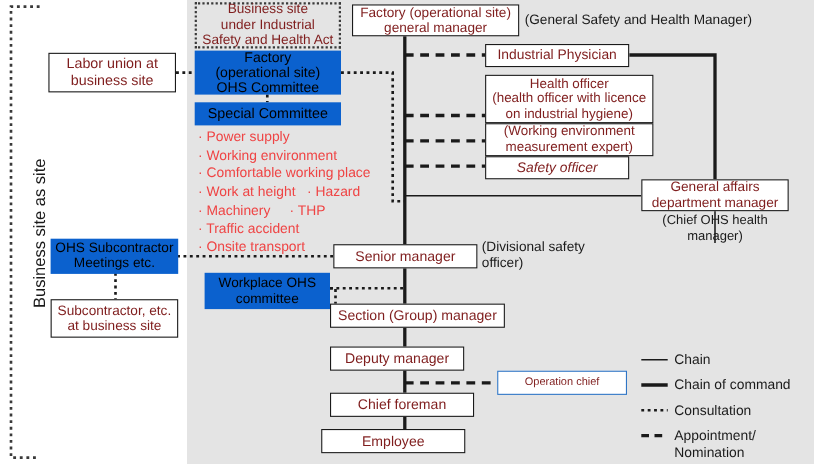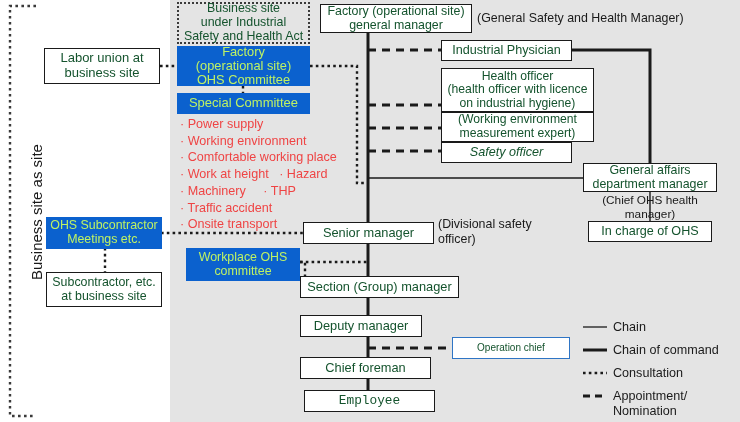--- a/index.html
+++ b/index.html
@@ -1,22 +1,22 @@
 <!DOCTYPE html>
 <html><head>
 <meta charset="utf-8">
 <style>
   html,body{margin:0;padding:0;background:#fff;}
   body{font-family:"Liberation Sans","DejaVu Sans",sans-serif;}
   #stage{position:relative;width:740px;height:422px;overflow:hidden;background:#ffffff;}
   #stage svg{position:absolute;left:0;top:0;}
   .box{position:absolute;box-sizing:border-box;background:#ffffff;border:1.6px solid #1a1a1a;
        display:flex;align-items:center;justify-content:center;text-align:center;
-       color:#14532d;line-height:1.12;}
-  .box.blue{background:#0b61ce;border:none;color:#bef264;}
+       color:#7f1d1d;line-height:1.12;}
+  .box.blue{background:#0b61ce;border:none;color:#000000;}
   .box.blueline{border:1.6px solid #2f75c5;}
   .box.dotted{background:transparent;border:2px dotted #3a3a3a;}
   .plain{position:absolute;color:#1a1a1a;line-height:1.18;}
   .bullets{position:absolute;color:#ef4444;line-height:1.33;white-space:pre;}
   .vlabel{position:absolute;color:#1a1a1a;white-space:nowrap;
           transform-origin:0 0;transform:rotate(-90deg);}
   .legtxt{position:absolute;color:#1a1a1a;line-height:1.16;}
 </style>
 </head>
 <body>
@@ -110,37 +110,36 @@
   <div class="box" style="left:441px;top:112px;width:153px;height:30px;font-size:12.2px;white-space:pre-line;">(Working environment
 measurement expert)</div>
 
   <div class="box" style="left:441px;top:142px;width:131px;height:21px;font-size:12.6px;font-style:italic;">Safety officer</div>
 
   <div class="box" style="left:583px;top:163px;width:134px;height:29px;font-size:12.4px;white-space:pre-line;">General affairs
 department manager</div>
 
   <div class="plain" style="left:578px;top:194px;width:144px;text-align:center;font-size:11.8px;">(Chief OHS health manager)</div>
 
-  <div class="box" style="left:588px;top:221px;width:124px;height:21px;font-size:12.6px;">In charge of OHS</div>
 
 
   <div class="box" style="left:303px;top:222px;width:131px;height:22px;font-size:12.8px;">Senior manager</div>
 
   <div class="plain" style="left:438px;top:217px;font-size:12.4px;white-space:pre-line;">(Divisional safety
 officer)</div>
 
   <div class="box" style="left:300px;top:276px;width:159px;height:22px;font-size:12.8px;">Section (Group) manager</div>
 
   <div class="box" style="left:300px;top:315px;width:122px;height:22px;font-size:12.8px;">Deputy manager</div>
 
   <div class="box blueline" style="left:452px;top:337px;width:118px;height:22px;font-size:10px;">Operation chief</div>
 
   <div class="box" style="left:300px;top:357px;width:131px;height:22px;font-size:12.8px;">Chief foreman</div>
 
-  <div class="box" style="left:304px;top:390px;width:131px;height:22px;font-size:12.8px;font-family:Liberation Mono, monospace;">Employee</div>
+  <div class="box" style="left:292px;top:390px;width:131px;height:22px;font-size:12.8px;">Employee</div>
 
   <div class="legtxt" style="left:613px;top:320px;font-size:12.6px;">Chain</div>
   <div class="legtxt" style="left:613px;top:343px;font-size:12.6px;">Chain of command</div>
   <div class="legtxt" style="left:613px;top:366px;font-size:12.6px;">Consultation</div>
   <div class="legtxt" style="left:613px;top:389px;font-size:12.6px;white-space:pre-line;">Appointment/
 Nomination</div>
 
 </div>
 
 </body></html>

